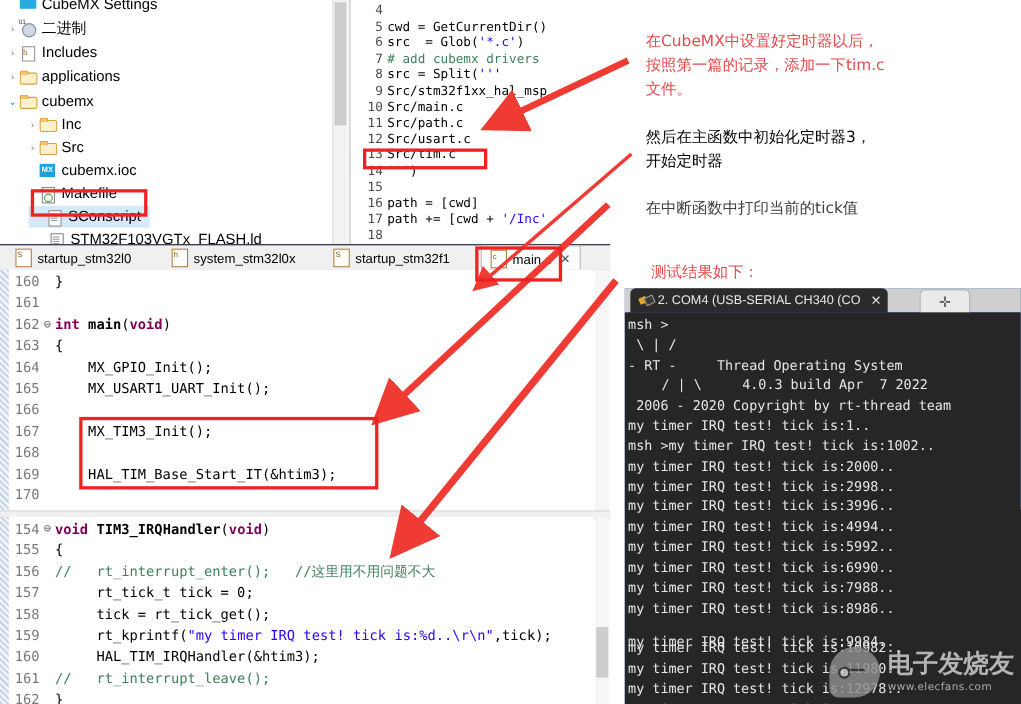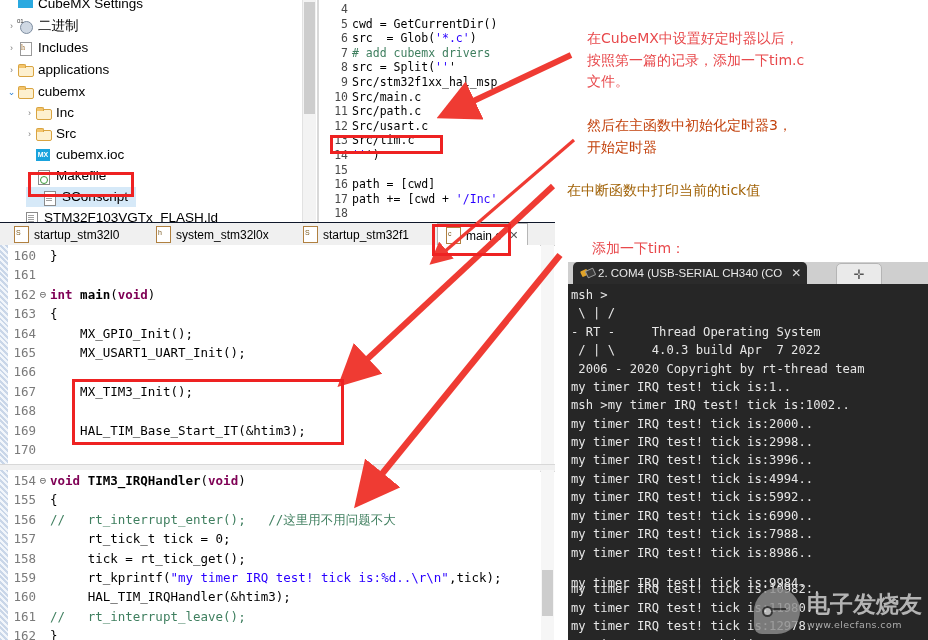--- a/index.html
+++ b/index.html
@@ -188,21 +188,21 @@
         <div class="trow" style="top: 166px; padding-left: 24px;">
           <span class="arr"></span>
           <span class="ico ico-make"></span>
           <span class="tlabel">Makefile</span>
         </div>
         <div class="trow sel-row" style="top: 187px; padding-left: 4px; left: 26px; padding-right: 8px; width: auto;">
           <span class="arr"></span>
           <span class="ico ico-doc"></span>
           <span class="tlabel">SConscript</span>
         </div>
-        <div class="trow" style="top: 208px; padding-left: 12px;">
+        <div class="trow" style="top: 208px; padding-left: 32px;">
           <span class="arr"></span>
           <span class="ico ico-doc"></span>
           <span class="tlabel">STM32F103VGTx_FLASH.ld</span>
         </div>
       </div>
     <div id="tree-scroll">
       <div id="tree-thumb"></div>
     </div>
     <div id="tree-div"></div>
 
@@ -297,21 +297,21 @@
       </div>
       <div id="term-new">
         <span>✛</span>
       </div>
     </div>
     <div id="term-left-edge"></div>
     <div id="term-body">
         <div class="tline" style="top: 2px;">msh &gt;</div>
         <div class="tline" style="top: 20.4px;"> \ | /</div>
         <div class="tline" style="top: 38.8px;">- RT -     Thread Operating System</div>
-        <div class="tline" style="top: 57.2px;"> / | \     4.0.3 build Apr  7 2022</div>
+        <div class="tline" style="top: 57.2px; margin-left: 23px;"> / | \     4.0.3 build Apr  7 2022</div>
         <div class="tline" style="top: 75.6px;"> 2006 - 2020 Copyright by rt-thread team</div>
         <div class="tline" style="top: 94px;">my timer IRQ test! tick is:1..</div>
         <div class="tline" style="top: 112.4px;">msh &gt;my timer IRQ test! tick is:1002..</div>
         <div class="tline" style="top: 130.8px;">my timer IRQ test! tick is:2000..</div>
         <div class="tline" style="top: 149.2px;">my timer IRQ test! tick is:2998..</div>
         <div class="tline" style="top: 167px;">my timer IRQ test! tick is:3996..</div>
         <div class="tline" style="top: 186px;">my timer IRQ test! tick is:4994..</div>
         <div class="tline" style="top: 204.4px;">my timer IRQ test! tick is:5992..</div>
         <div class="tline" style="top: 222.8px;">my timer IRQ test! tick is:6990..</div>
         <div class="tline" style="top: 241.2px;">my timer IRQ test! tick is:7988..</div>
@@ -345,19 +345,19 @@
         <line x1="560" y1="255" x2="377" y2="480" stroke="#ef3b33" stroke-width="6.5" marker-end="url(#ah)"></line>
       </g>
     </svg>
   <div class="redbox" style="left: 28px; top: 172px; width: 106px; height: 25px; border-color: rgb(238, 34, 34);"></div>
       <div class="redbox" style="left: 330px; top: 135px; width: 113px; height: 19px; border-color: rgb(238, 34, 34);"></div>
       <div class="redbox" style="left: 432px; top: 224px; width: 79px; height: 32px; border-color: rgb(238, 34, 34);"></div>
       <div class="redbox" style="left: 72px; top: 379px; width: 272px; height: 66px; border-color: rgb(238, 34, 34);"></div>
       <div class="notes" style="left: 587px; top: 28px; color: rgb(232, 73, 76);">在CubeMX中设置好定时器以后，
 按照第一篇的记录，添加一下tim.c
 文件。</div>
-      <div class="notes" style="left: 587px; top: 115px; color: #c2410c;">然后在主函数中初始化定时器3，
+      <div class="notes" style="left: 587px; top: 115px; color: #000000;">然后在主函数中初始化定时器3，
 开始定时器</div>
-      <div class="notes" style="left: 567px; top: 180px; color: #a16207;">在中断函数中打印当前的tick值</div>
-      <div class="notes" style="left: 592px; top: 238px; color: rgb(232, 73, 76);">添加一下tim：</div>
+      <div class="notes" style="left: 587px; top: 180px; color: #404040;">在中断函数中打印当前的tick值</div>
+      <div class="notes" style="left: 592px; top: 238px; color: rgb(232, 73, 76);">测试结果如下：</div>
     </div>
 
 </div>
 
 </body></html>

